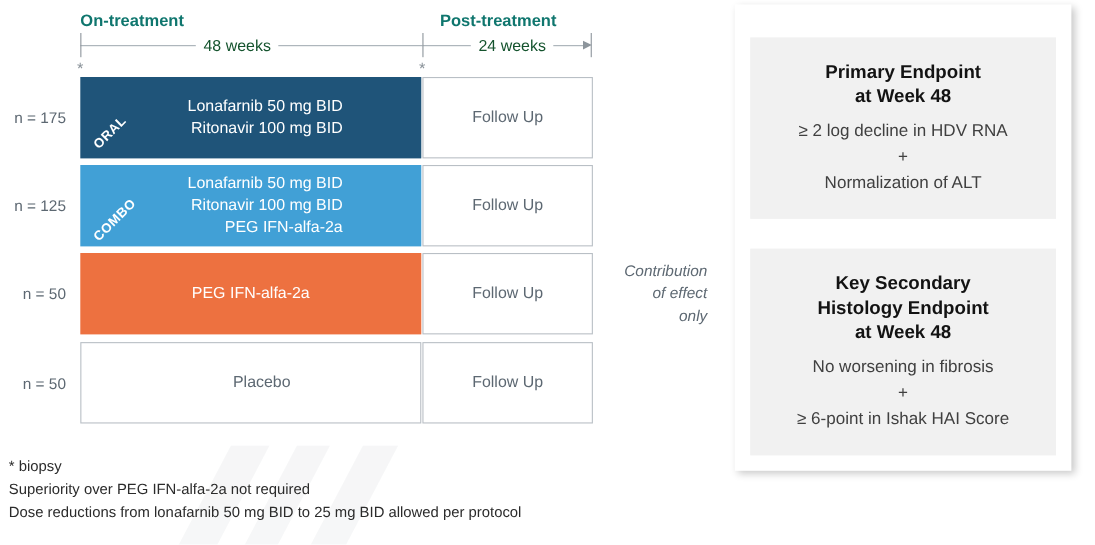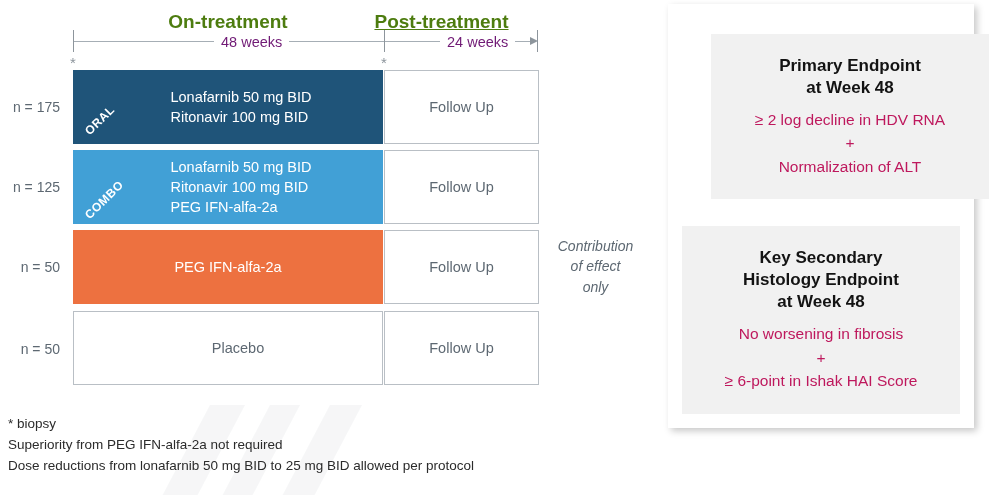--- a/index.html
+++ b/index.html
@@ -13,32 +13,32 @@
   .stage{position:absolute;left:0;top:0;width:995px;height:495px;}
 
   
   .watermark{
     position:absolute;left:150px;top:405px;width:220px;height:95px;
     opacity:.06;pointer-events:none;
   }
 
   
   .phase-title{
-    position:absolute;font-size:19px;font-weight:bold;color:#4d7c0f;
-    text-align:center;white-space:nowrap;
+    position:absolute;font-size:15px;font-weight:bold;color:#0f766e;
+    white-space:nowrap;
   }
   #phase-on{left:73px;top:11px;width:310px;}
-  #phase-post{left:364px;top:11px;width:155px;text-decoration:underline;}
+  #phase-post{left:400px;top:11px;width:155px;}
 
   .phase-dur{
-    position:absolute;font-size:14.5px;color:#701a75;text-align:center;
-    white-space:nowrap;background:#ffffff;padding:0 7px;margin-left:36px;
+    position:absolute;font-size:14.5px;color:#14532d;text-align:center;
+    white-space:nowrap;background:#ffffff;padding:0 7px;
   }
   #dur-on{left:178px;top:34px;}
-  #dur-post{left:404px;top:34px;}
+  #dur-post{left:428px;top:34px;}
 
   .axis-line{position:absolute;height:1px;background:#a6aeb5;}
   .tick{position:absolute;width:1px;background:#8d959c;}
 
   .arrowhead{
     position:absolute;width:0;height:0;
     border-top:4.5px solid transparent;border-bottom:4.5px solid transparent;
     border-left:8px solid #8d959c;
   }
 
@@ -53,21 +53,21 @@
     font-size:14px;color:#5d6872;
   }
 
   
   .arm-box{
     position:absolute;left:73px;width:310px;
     display:flex;align-items:center;justify-content:center;
     box-sizing:border-box;
   }
   .arm-box .arm-text{
-    text-align:left;font-size:14.5px;line-height:1.38;
+    text-align:right;font-size:14.5px;line-height:1.38;
     white-space:pre-line;padding-left:26px;
   }
   .arm-box.filled .arm-text{color:#ffffff;}
   .arm-box.open{background:#ffffff;border:1px solid #b9bfc5;}
   .arm-box.open .arm-text{color:#5d6872;padding-left:0;}
 
   .arm-tag{
     position:absolute;left:14px;
     font-size:12px;font-weight:bold;color:#ffffff;
     letter-spacing:.5px;white-space:nowrap;
@@ -78,21 +78,21 @@
   .fu-box{
     position:absolute;left:384px;width:155px;
     background:#ffffff;border:1px solid #b9bfc5;box-sizing:border-box;
     display:flex;align-items:center;justify-content:center;
     font-size:14.5px;color:#5d6872;
   }
 
   
   .contrib{
     position:absolute;left:548px;top:236px;width:95px;
-    text-align:center;font-style:italic;font-size:14px;
+    text-align:right;font-style:italic;font-size:14px;
     color:#5d6872;line-height:1.45;white-space:pre-line;
   }
 
   
   .footnotes{
     position:absolute;left:8px;top:414px;width:640px;
     font-size:13.5px;color:#2b2b2b;line-height:1.55;
   }
   .footnotes div{white-space:nowrap;}
 
@@ -101,29 +101,29 @@
     position:absolute;left:668px;top:4px;width:306px;height:424px;
     background:#ffffff;
     box-shadow:3px 3px 7px rgba(0,0,0,.22);
   }
   .endpoint-panel{
     position:absolute;left:14px;width:278px;
     background:#f1f1f1;
     display:flex;flex-direction:column;align-items:center;justify-content:center;
     box-sizing:border-box;padding:4px 10px;
   }
-  #panel-primary{top:30px;height:165px;margin-left:29px;}
+  #panel-primary{top:30px;height:165px;}
   #panel-secondary{top:222px;height:188px;}
 
   .ep-title{
     font-weight:bold;color:#131313;font-size:17px;line-height:1.3;
     text-align:center;white-space:pre-line;margin-bottom:9px;
   }
   .ep-body{
-    color:#be185d;font-size:15.5px;line-height:1.52;
+    color:#404040;font-size:15.5px;line-height:1.52;
     text-align:center;white-space:pre-line;
   }
 </style>
 </head>
 <body>
 
 <div class="stage">
 
   <svg class="watermark" viewBox="0 0 220 95">
     <polygon points="10,95 60,0 95,0 45,95" fill="#6f7b85"></polygon>
@@ -176,21 +176,21 @@
     <span class="arm-text">Placebo</span>
   </div>
   <div class="fu-box" style="top:311px;height:74px;">Follow Up</div>
 
   <div class="contrib">Contribution
 of effect
 only</div>
 
   <div class="footnotes">
     <div>* biopsy</div>
-    <div>Superiority from PEG IFN-alfa-2a not required</div>
+    <div>Superiority over PEG IFN-alfa-2a not required</div>
     <div>Dose reductions from lonafarnib 50 mg BID to 25 mg BID allowed per protocol</div>
   </div>
 
   <div class="endpoint-card">
 
     <div class="endpoint-panel" id="panel-primary">
       <div class="ep-title">Primary Endpoint
 at Week 48</div>
       <div class="ep-body">≥ 2 log decline in HDV RNA
 +

